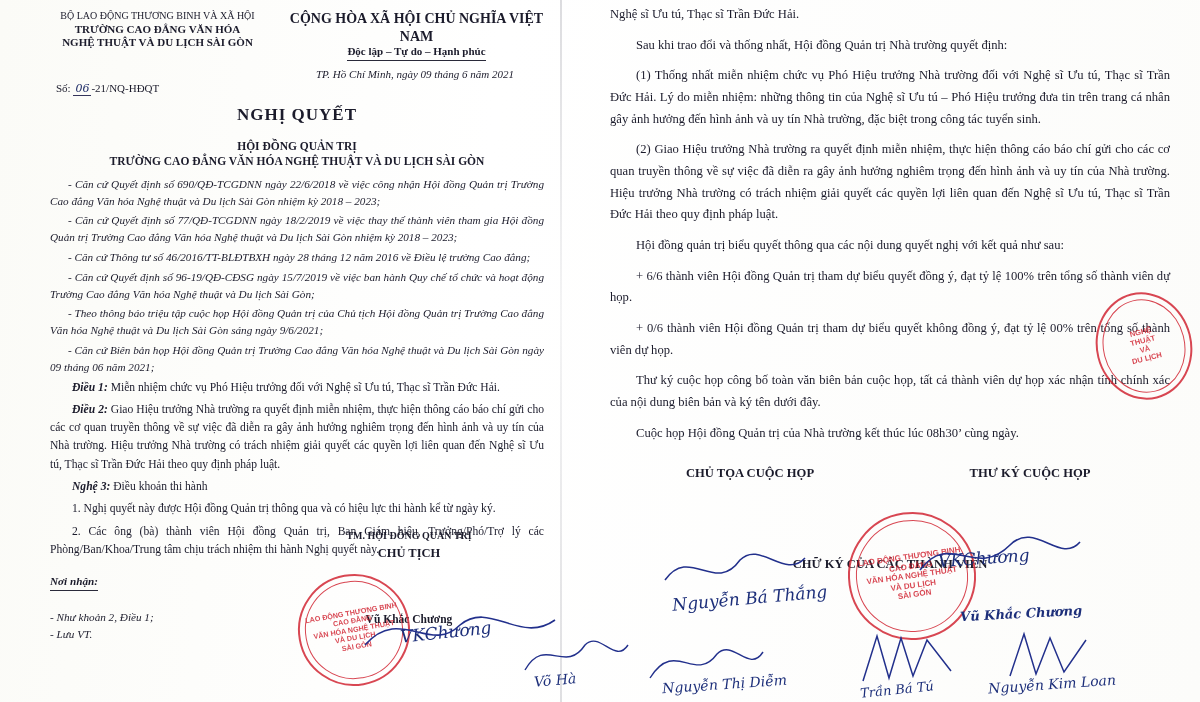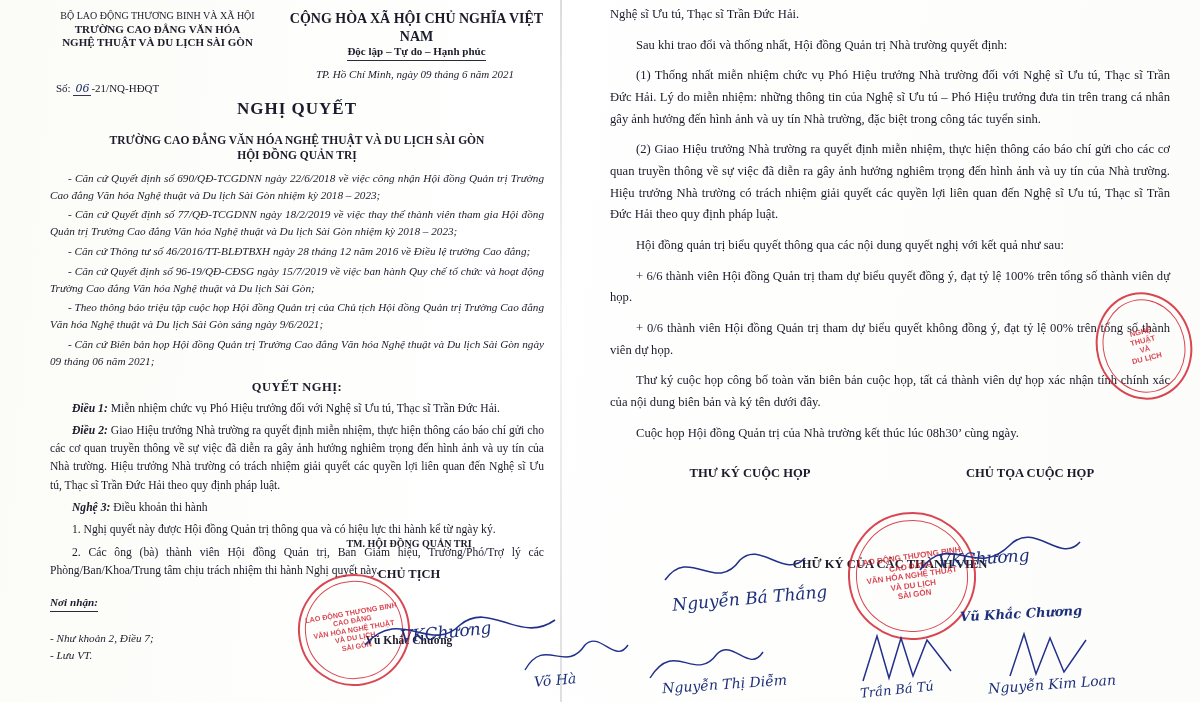--- a/index.html
+++ b/index.html
@@ -98,21 +98,21 @@
     color: #1c2a66;
     border-bottom: 1px solid #34345a;
     padding: 0 2px;
   }
 
   .title-main {
     text-align: center;
     font-weight: bold;
     font-size: 17px;
     letter-spacing: 1px;
-    margin-top: 4px;
+    margin-top: 10px;
   }
   .title-sub {
     text-align: center;
     font-weight: bold;
     font-size: 11.5px;
     margin-top: 14px;
     line-height: 1.35;
   }
 
   .recitals {
@@ -167,21 +167,21 @@
 
   
   .sig-left {
     position: absolute;
     right: 26px;
     bottom: 18px;
     width: 250px;
     text-align: center;
   }
   .sig-left .l1 { font-weight: bold; font-size: 10px; }
-  .sig-left .l2 { font-weight: bold; font-size: 12.5px; margin-top: 18px; }
+  .sig-left .l2 { font-weight: bold; font-size: 12.5px; margin-top: 5px; }
   .sig-left .name { font-weight: bold; font-size: 11.5px; margin-top: 52px; }
 
   
   .col-right .body-text p { margin-bottom: 9px; text-indent: 26px; }
   .col-right .body-text { font-size: 12.6px; line-height: 1.72; }
   .no-indent { text-indent: 0 !important; }
 
   .sig-row {
     display: flex;
     justify-content: space-between;
@@ -276,46 +276,45 @@
     </div>
 
     <div class="sohieu">
       <span>Số:</span>
       <span class="handwrite">06</span><span>-21/NQ-HĐQT</span>
     </div>
 
     <div class="title-main">NGHỊ QUYẾT</div>
 
     <div class="title-sub">
+      <div>HỘI ĐỒNG QUẢN TRỊ</div>
       <div>TRƯỜNG CAO ĐẲNG VĂN HÓA NGHỆ THUẬT VÀ DU LỊCH SÀI GÒN</div>
-      <div>HỘI ĐỒNG QUẢN TRỊ</div>
     </div>
 
     <div class="recitals">
       <p>- Căn cứ Quyết định số 690/QĐ-TCGDNN ngày 22/6/2018 về việc công nhận Hội đồng Quản trị Trường Cao đẳng Văn hóa Nghệ thuật và Du lịch Sài Gòn nhiệm kỳ 2018 – 2023;</p>
       <p>- Căn cứ Quyết định số 77/QĐ-TCGDNN ngày 18/2/2019 về việc thay thế thành viên tham gia Hội đồng Quản trị Trường Cao đẳng Văn hóa Nghệ thuật và Du lịch Sài Gòn nhiệm kỳ 2018 – 2023;</p>
       <p>- Căn cứ Thông tư số 46/2016/TT-BLĐTBXH ngày 28 tháng 12 năm 2016 về Điều lệ trường Cao đẳng;</p>
       <p>- Căn cứ Quyết định số 96-19/QĐ-CĐSG ngày 15/7/2019 về việc ban hành Quy chế tổ chức và hoạt động Trường Cao đẳng Văn hóa Nghệ thuật và Du lịch Sài Gòn;</p>
       <p>- Theo thông báo triệu tập cuộc họp Hội đồng Quản trị của Chủ tịch Hội đồng Quản trị Trường Cao đẳng Văn hóa Nghệ thuật và Du lịch Sài Gòn sáng ngày 9/6/2021;</p>
       <p>- Căn cứ Biên bản họp Hội đồng Quản trị Trường Cao đẳng Văn hóa Nghệ thuật và Du lịch Sài Gòn ngày 09 tháng 06 năm 2021;</p>
     </div>
 
-    <div class="section-center">QUYẾT NGHỊ:</div>
 
     <div class="body-text">
       <p><span class="lead">Điều 1:</span><span> Miễn nhiệm chức vụ Phó Hiệu trưởng đối với Nghệ sĩ Ưu tú, Thạc sĩ Trần Đức Hải.</span></p>
       <p><span class="lead">Điều 2:</span><span> Giao Hiệu trưởng Nhà trường ra quyết định miễn nhiệm, thực hiện thông cáo báo chí gửi cho các cơ quan truyền thông về sự việc đã diễn ra gây ảnh hưởng nghiêm trọng đến hình ảnh và uy tín của Nhà trường. Hiệu trưởng Nhà trường có trách nhiệm giải quyết các quyền lợi liên quan đến Nghệ sĩ Ưu tú, Thạc sĩ Trần Đức Hải theo quy định pháp luật.</span></p>
       <p><span class="lead">Nghệ 3:</span><span> Điều khoản thi hành</span></p>
       <p>1. Nghị quyết này được Hội đồng Quản trị thông qua và có hiệu lực thi hành kể từ ngày ký.</p>
       <p>2. Các ông (bà) thành viên Hội đồng Quản trị, Ban Giám hiệu, Trưởng/Phó/Trợ lý các Phòng/Ban/Khoa/Trung tâm chịu trách nhiệm thi hành Nghị quyết này.</p>
     </div>
 
     <div class="recipients">
       <div class="rec-title">Nơi nhận:</div>
-      <div class="rec-item">- Như khoản 2, Điều 7;</div>
+      <div class="rec-item">- Như khoản 2, Điều 1;</div>
       <div class="rec-item">- Lưu VT.</div>
     </div>
 
     <div class="sig-left">
       <div class="l1">TM. HỘI ĐỒNG QUẢN TRỊ</div>
       <div class="l2">CHỦ TỊCH</div>
       <div class="name">Vũ Khắc Chương</div>
     </div>
   </div>
 
@@ -326,22 +325,22 @@
       <p>(1) Thống nhất miễn nhiệm chức vụ Phó Hiệu trưởng Nhà trường đối với Nghệ sĩ Ưu tú, Thạc sĩ Trần Đức Hải. Lý do miễn nhiệm: những thông tin của Nghệ sĩ Ưu tú – Phó Hiệu trưởng đưa tin trên trang cá nhân gây ảnh hưởng đến hình ảnh và uy tín Nhà trường, đặc biệt trong công tác tuyển sinh.</p>
       <p>(2) Giao Hiệu trưởng Nhà trường ra quyết định miễn nhiệm, thực hiện thông cáo báo chí gửi cho các cơ quan truyền thông về sự việc đã diễn ra gây ảnh hưởng nghiêm trọng đến hình ảnh và uy tín của Nhà trường. Hiệu trưởng Nhà trường có trách nhiệm giải quyết các quyền lợi liên quan đến Nghệ sĩ Ưu tú, Thạc sĩ Trần Đức Hải theo quy định pháp luật.</p>
       <p>Hội đồng quản trị biểu quyết thông qua các nội dung quyết nghị với kết quả như sau:</p>
       <p>+ 6/6 thành viên Hội đồng Quản trị tham dự biểu quyết đồng ý, đạt tỷ lệ 100% trên tổng số thành viên dự họp.</p>
       <p>+ 0/6 thành viên Hội đồng Quản trị tham dự biểu quyết không đồng ý, đạt tỷ lệ 00% trên tổng số thành viên dự họp.</p>
       <p>Thư ký cuộc họp công bố toàn văn biên bản cuộc họp, tất cả thành viên dự họp xác nhận tính chính xác của nội dung biên bản và ký tên dưới đây.</p>
       <p>Cuộc họp Hội đồng Quản trị của Nhà trường kết thúc lúc 08h30’ cùng ngày.</p>
     </div>
 
     <div class="sig-row">
+      <div class="cell">CHỦ TỌA CUỘC HỌP</div>
       <div class="cell">THƯ KÝ CUỘC HỌP</div>
-      <div class="cell">CHỦ TỌA CUỘC HỌP</div>
     </div>
 
     <div class="members-line">CHỮ KÝ CỦA CÁC THÀNH VIÊN</div>
   </div>
 
   <div class="stamp stamp-1">
     <div class="inner">
       <span>LAO ĐỘNG THƯƠNG BINH</span>
       <span>CAO ĐẲNG</span>
       <span>VĂN HÓA NGHỆ THUẬT</span>

